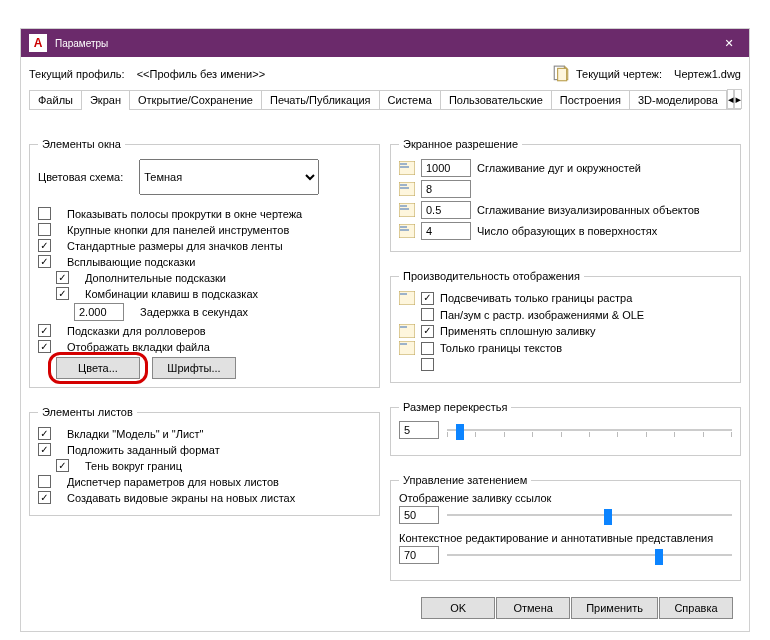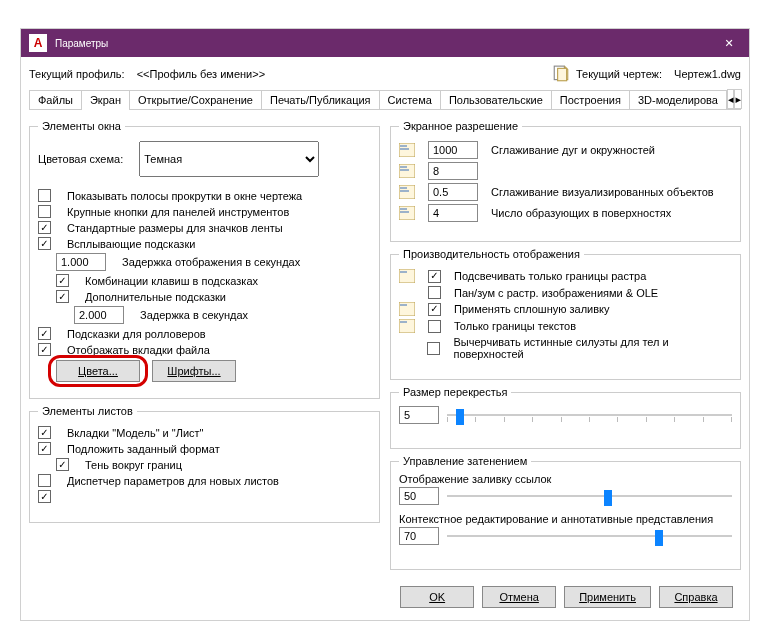--- a/index.html
+++ b/index.html
@@ -19,44 +19,44 @@
   .doc-icon { width:18px; height:18px; display:inline-block; }
   .tabs-row { display:flex; align-items:center; border-bottom:1px solid #ccc; }
   .tabs { display:flex; border:1px solid #ccc; border-bottom:none; background:#fff; }
   .tab { padding:3px 8px; border-right:1px solid #ccc; cursor:pointer; white-space:nowrap; background:#fff; }
   .tab.active { background:#fff; position:relative; }
   .tab.active::after { content:""; position:absolute; left:0; right:0; bottom:-1px; height:1px; background:#fff; }
   .tab:last-child { border-right:none; }
   .scroll-btn { width:14px; height:20px; border:1px solid #ccc; display:flex; align-items:center; justify-content:center; cursor:pointer; }
   .content { display:flex; gap:10px; padding-top:10px; }
   .col { flex:1; }
-  fieldset { border:1px solid #ccc; margin:0 0 6px 0; padding:6px 8px 16px 8px; }
+  fieldset { border:1px solid #ccc; margin:18px 0 6px 0; padding:6px 8px 8px 8px; }
   legend { padding:0 4px; }
   .row { display:flex; align-items:center; margin:3px 0; gap:16px; }
   .cb { width:13px; height:13px; border:1px solid #666; display:inline-flex; align-items:center; justify-content:center; cursor:pointer; flex-shrink:0; }
   .cb.checked::after { content:"✓"; font-size:10px; color:#000; line-height:1; }
   select { font-size:11px; height:36px; width:180px; }
   input[type=text] { font-size:11px; height:18px; border:1px solid #888; padding:0 4px; }
   .num-field { width:50px; text-align:left; }
   .indent1 { margin-left:18px; }
   .indent2 { margin-left:36px; }
-  .btn { border:1px solid #888; background:#e1e1e1; height:22px; padding:0 14px; cursor:pointer; font-size:11px; display:inline-flex; align-items:center; justify-content:center;text-decoration:underline; }
+  .btn { border:1px solid #888; background:#e1e1e1; height:22px; padding:0 14px; cursor:pointer; font-size:11px; display:inline-flex; align-items:center; justify-content:center; }
   .btn-row { display:flex; gap:12px; margin-top:4px; margin-left:18px; }
   .colors-btn-wrap { position:relative; display:inline-block; }
   .red-ring { position:absolute; inset:-5px -8px; border:3px solid #d40000; border-radius:12px; pointer-events:none; }
-  .res-row { display:flex; align-items:center; gap:13px; margin:3px 0; }
+  .res-row { display:flex; align-items:center; gap:6px; margin:3px 0; }
   .res-icon { width:16px; height:14px; flex-shrink:0; }
   .slider-wrap { display:flex; align-items:center; gap:0; margin:2px 0 8px 0; }
   .slider-field { width:40px; height:18px; border:1px solid #888; padding:0 4px; }
   .slider-track { flex:1; height:16px; position:relative; margin-left:8px; }
   .slider-track::before { content:""; position:absolute; left:0; right:0; top:7px; height:2px; background:#ccc; }
   .slider-thumb { position:absolute; top:2px; width:8px; height:16px; background:#0c84ff; }
   .ticks { position:absolute; left:0; right:0; top:10px; height:5px; display:flex; justify-content:space-between; }
   .ticks span { width:1px; height:5px; background:#bbb; }
-  .bottom-btns { display:flex; justify-content:flex-end; gap:8px; padding:10px 8px 0 8px; }
+  .bottom-btns { display:flex; justify-content:flex-end; gap:1px; padding:10px 8px 0 8px; }
   .bottom-btns .btn { min-width:74px; }
 </style>
 </head>
 <body>
 
 <div class="canvas">
  <div class="window">
   <div class="titlebar">
     <div class="logo">
           <span>A</span>
@@ -116,30 +116,26 @@
               </div>
           <div class="row">
                 <span class="cb checked"></span>
                 <span>Стандартные размеры для значков ленты</span>
               </div>
           <div class="row">
                 <span class="cb checked"></span>
                 <span>Всплывающие подсказки</span>
               </div>
           <div class="row indent1">
-                <input class="num-field" type="text" value="1.000" style="">
-                <span>Задержка отображения в секундах</span>
+                <span class="cb checked"></span>
+                <span>Дополнительные подсказки</span>
               </div>
           <div class="row indent1">
                 <span class="cb checked"></span>
                 <span>Комбинации клавиш в подсказках</span>
-              </div>
-          <div class="row indent1">
-                <span class="cb checked"></span>
-                <span>Дополнительные подсказки</span>
               </div>
           <div class="row indent2">
                 <input class="num-field" type="text" value="2.000" style="">
                 <span>Задержка в секундах</span>
               </div>
           <div class="row">
                 <span class="cb checked"></span>
                 <span>Подсказки для ролловеров</span>
               </div>
           <div class="row">
@@ -168,20 +164,21 @@
           <div class="row indent1">
                 <span class="cb checked"></span>
                 <span>Тень вокруг границ</span>
               </div>
           <div class="row">
                 <span class="cb"></span>
                 <span>Диспетчер параметров для новых листов</span>
               </div>
           <div class="row">
                 <span class="cb checked"></span>
+                <span>Создавать видовые экраны на новых листах</span>
               </div>
         </fieldset>
       </div>
 
       <div class="col">
         <fieldset>
           <legend>Экранное разрешение</legend>
           <div class="res-row">
                 <svg class="res-icon" viewBox="0 0 16 14">
                   <rect width="16" height="14" fill="#fef6dd" stroke="#bba050"></rect>
@@ -246,21 +243,20 @@
                 <svg class="res-icon" viewBox="0 0 16 14">
                   <rect width="16" height="14" fill="#fef6dd" stroke="#bba050"></rect>
                   <line x1="1" y1="3" x2="8" y2="3" stroke="#3a6fb7"></line>
                 </svg>
                 <span class="cb"></span>
                 <span>Только границы текстов</span>
               </div>
           <div class="res-row">
                 <span style="width:16px"></span>
                 <span class="cb"></span>
-                <span>Вычерчивать истинные силуэты для тел и поверхностей</span>
               </div>
         </fieldset>
 
         <fieldset>
           <legend>Размер перекрестья</legend>
           <div class="slider-wrap">
             <input class="slider-field" type="text" value="5" style="">
             <div class="slider-track">
               <div class="slider-thumb" style="left:3%"></div>
               <div class="ticks">

